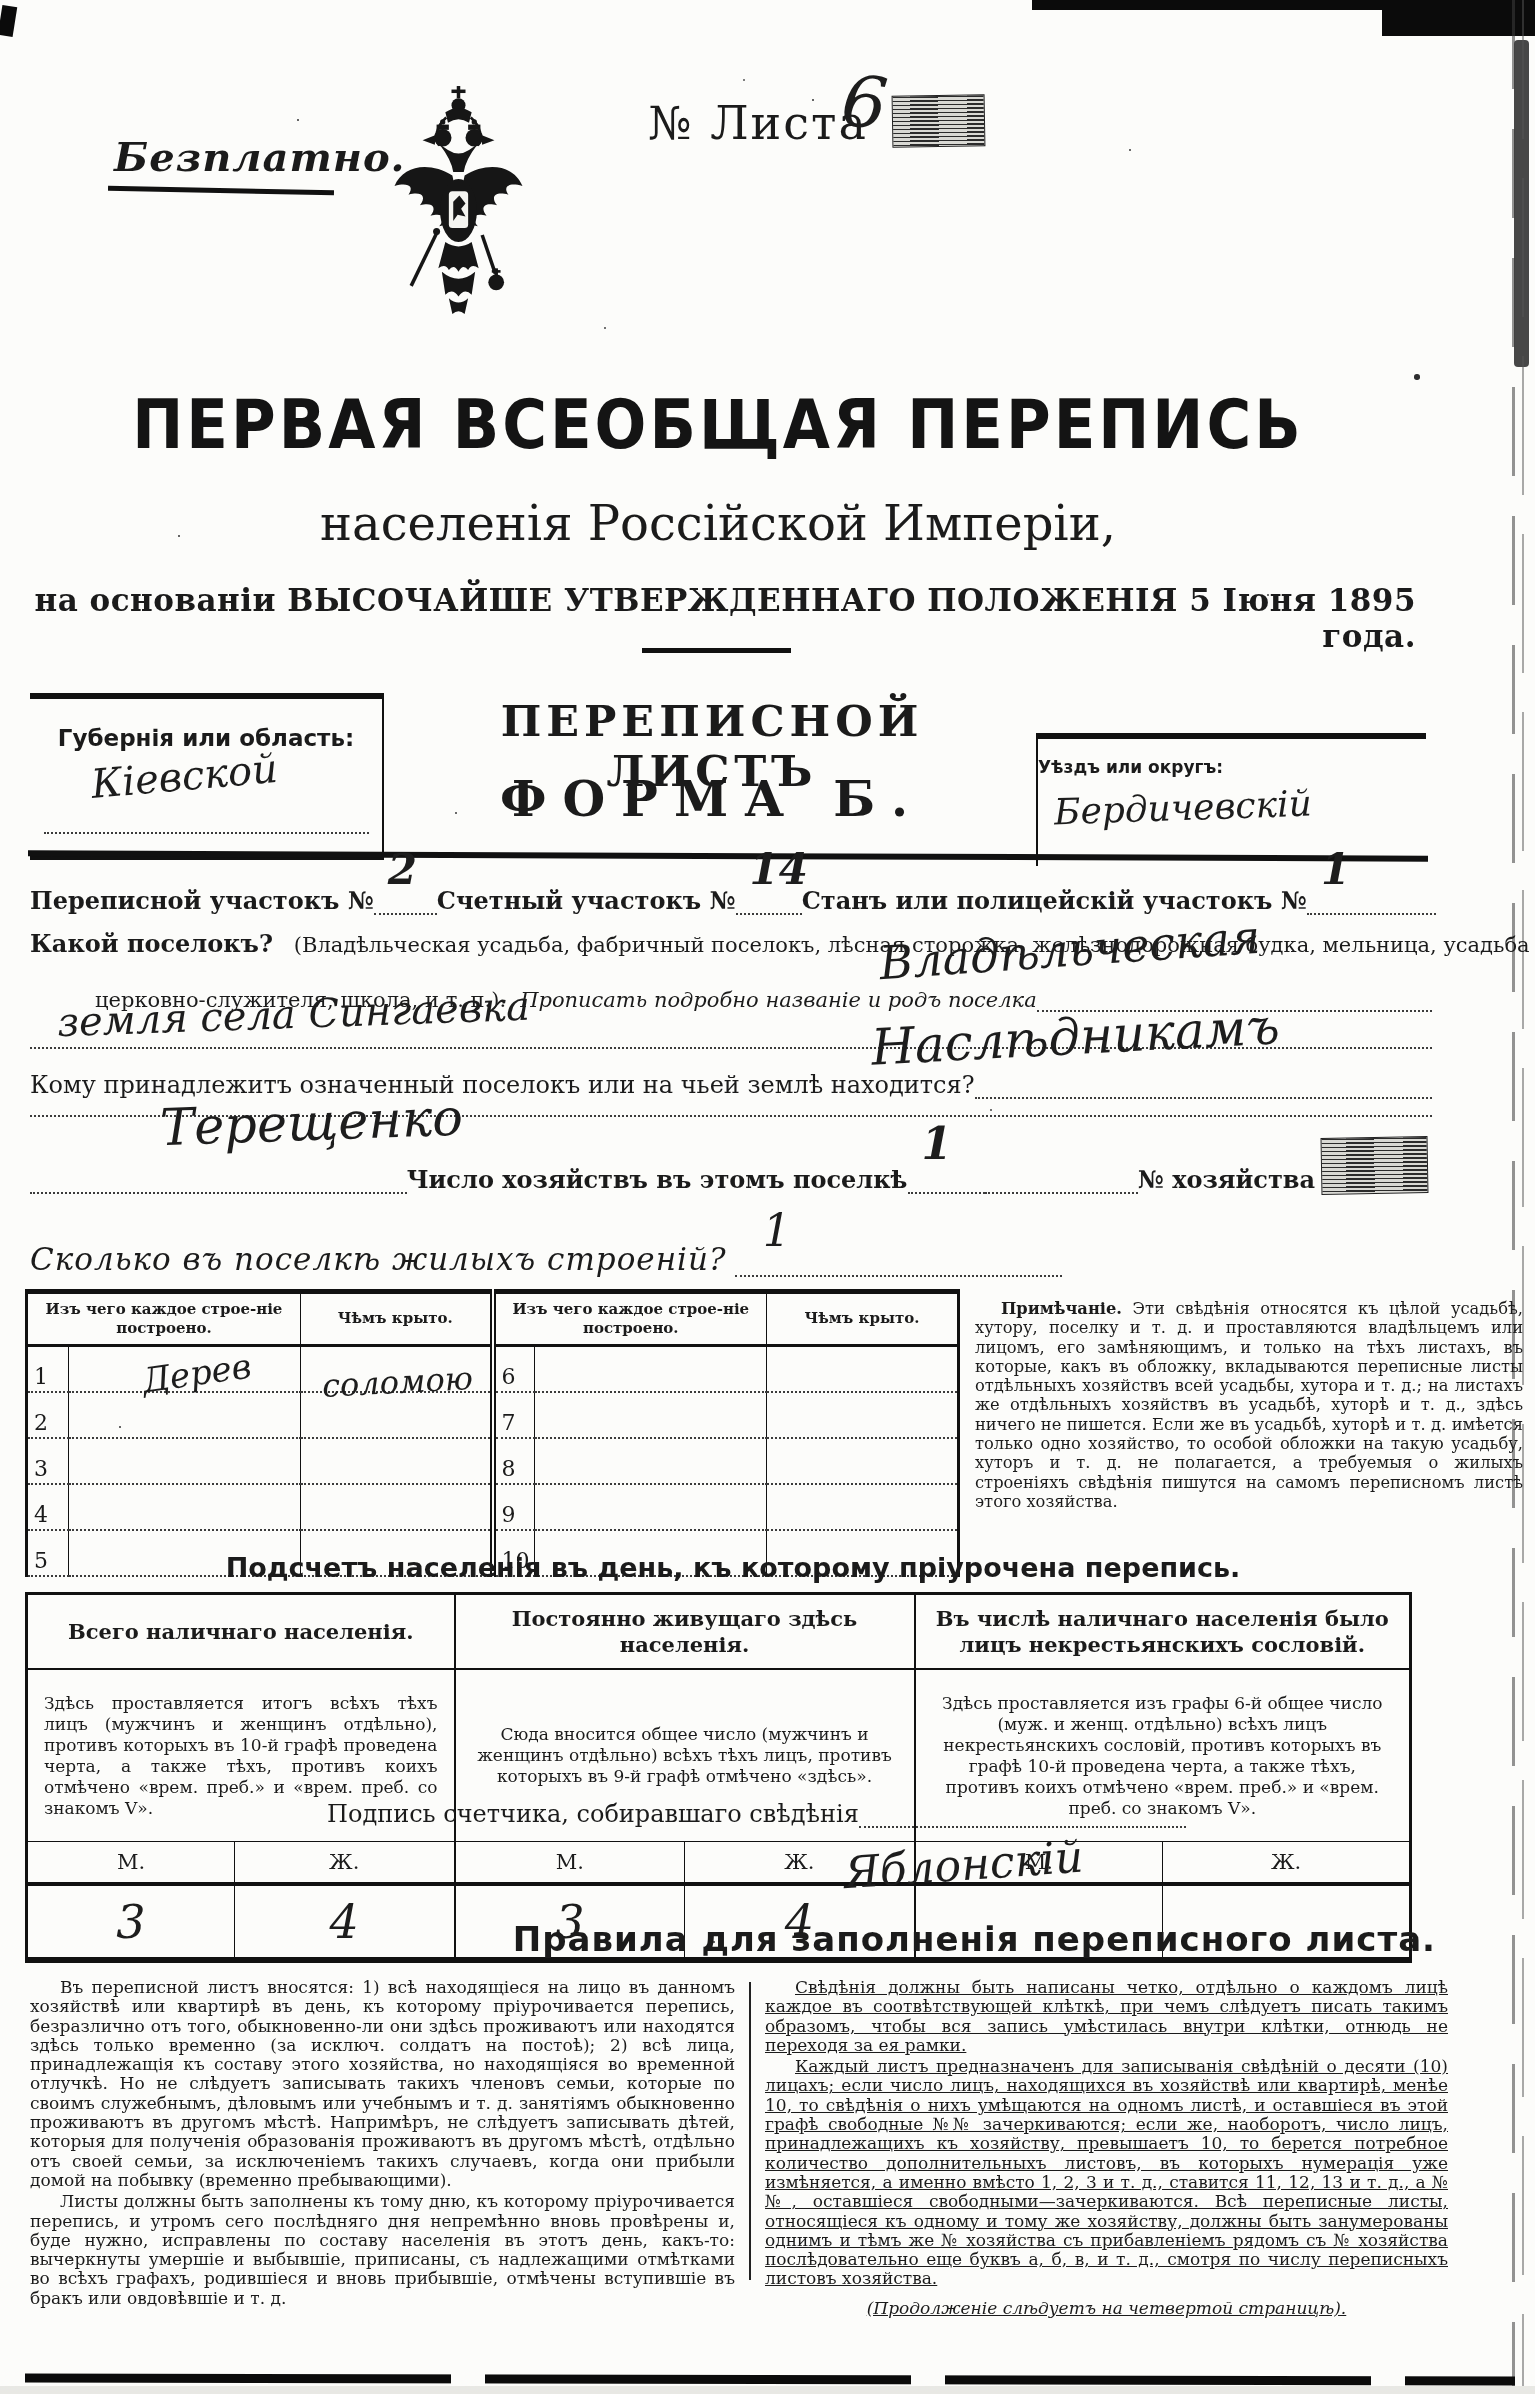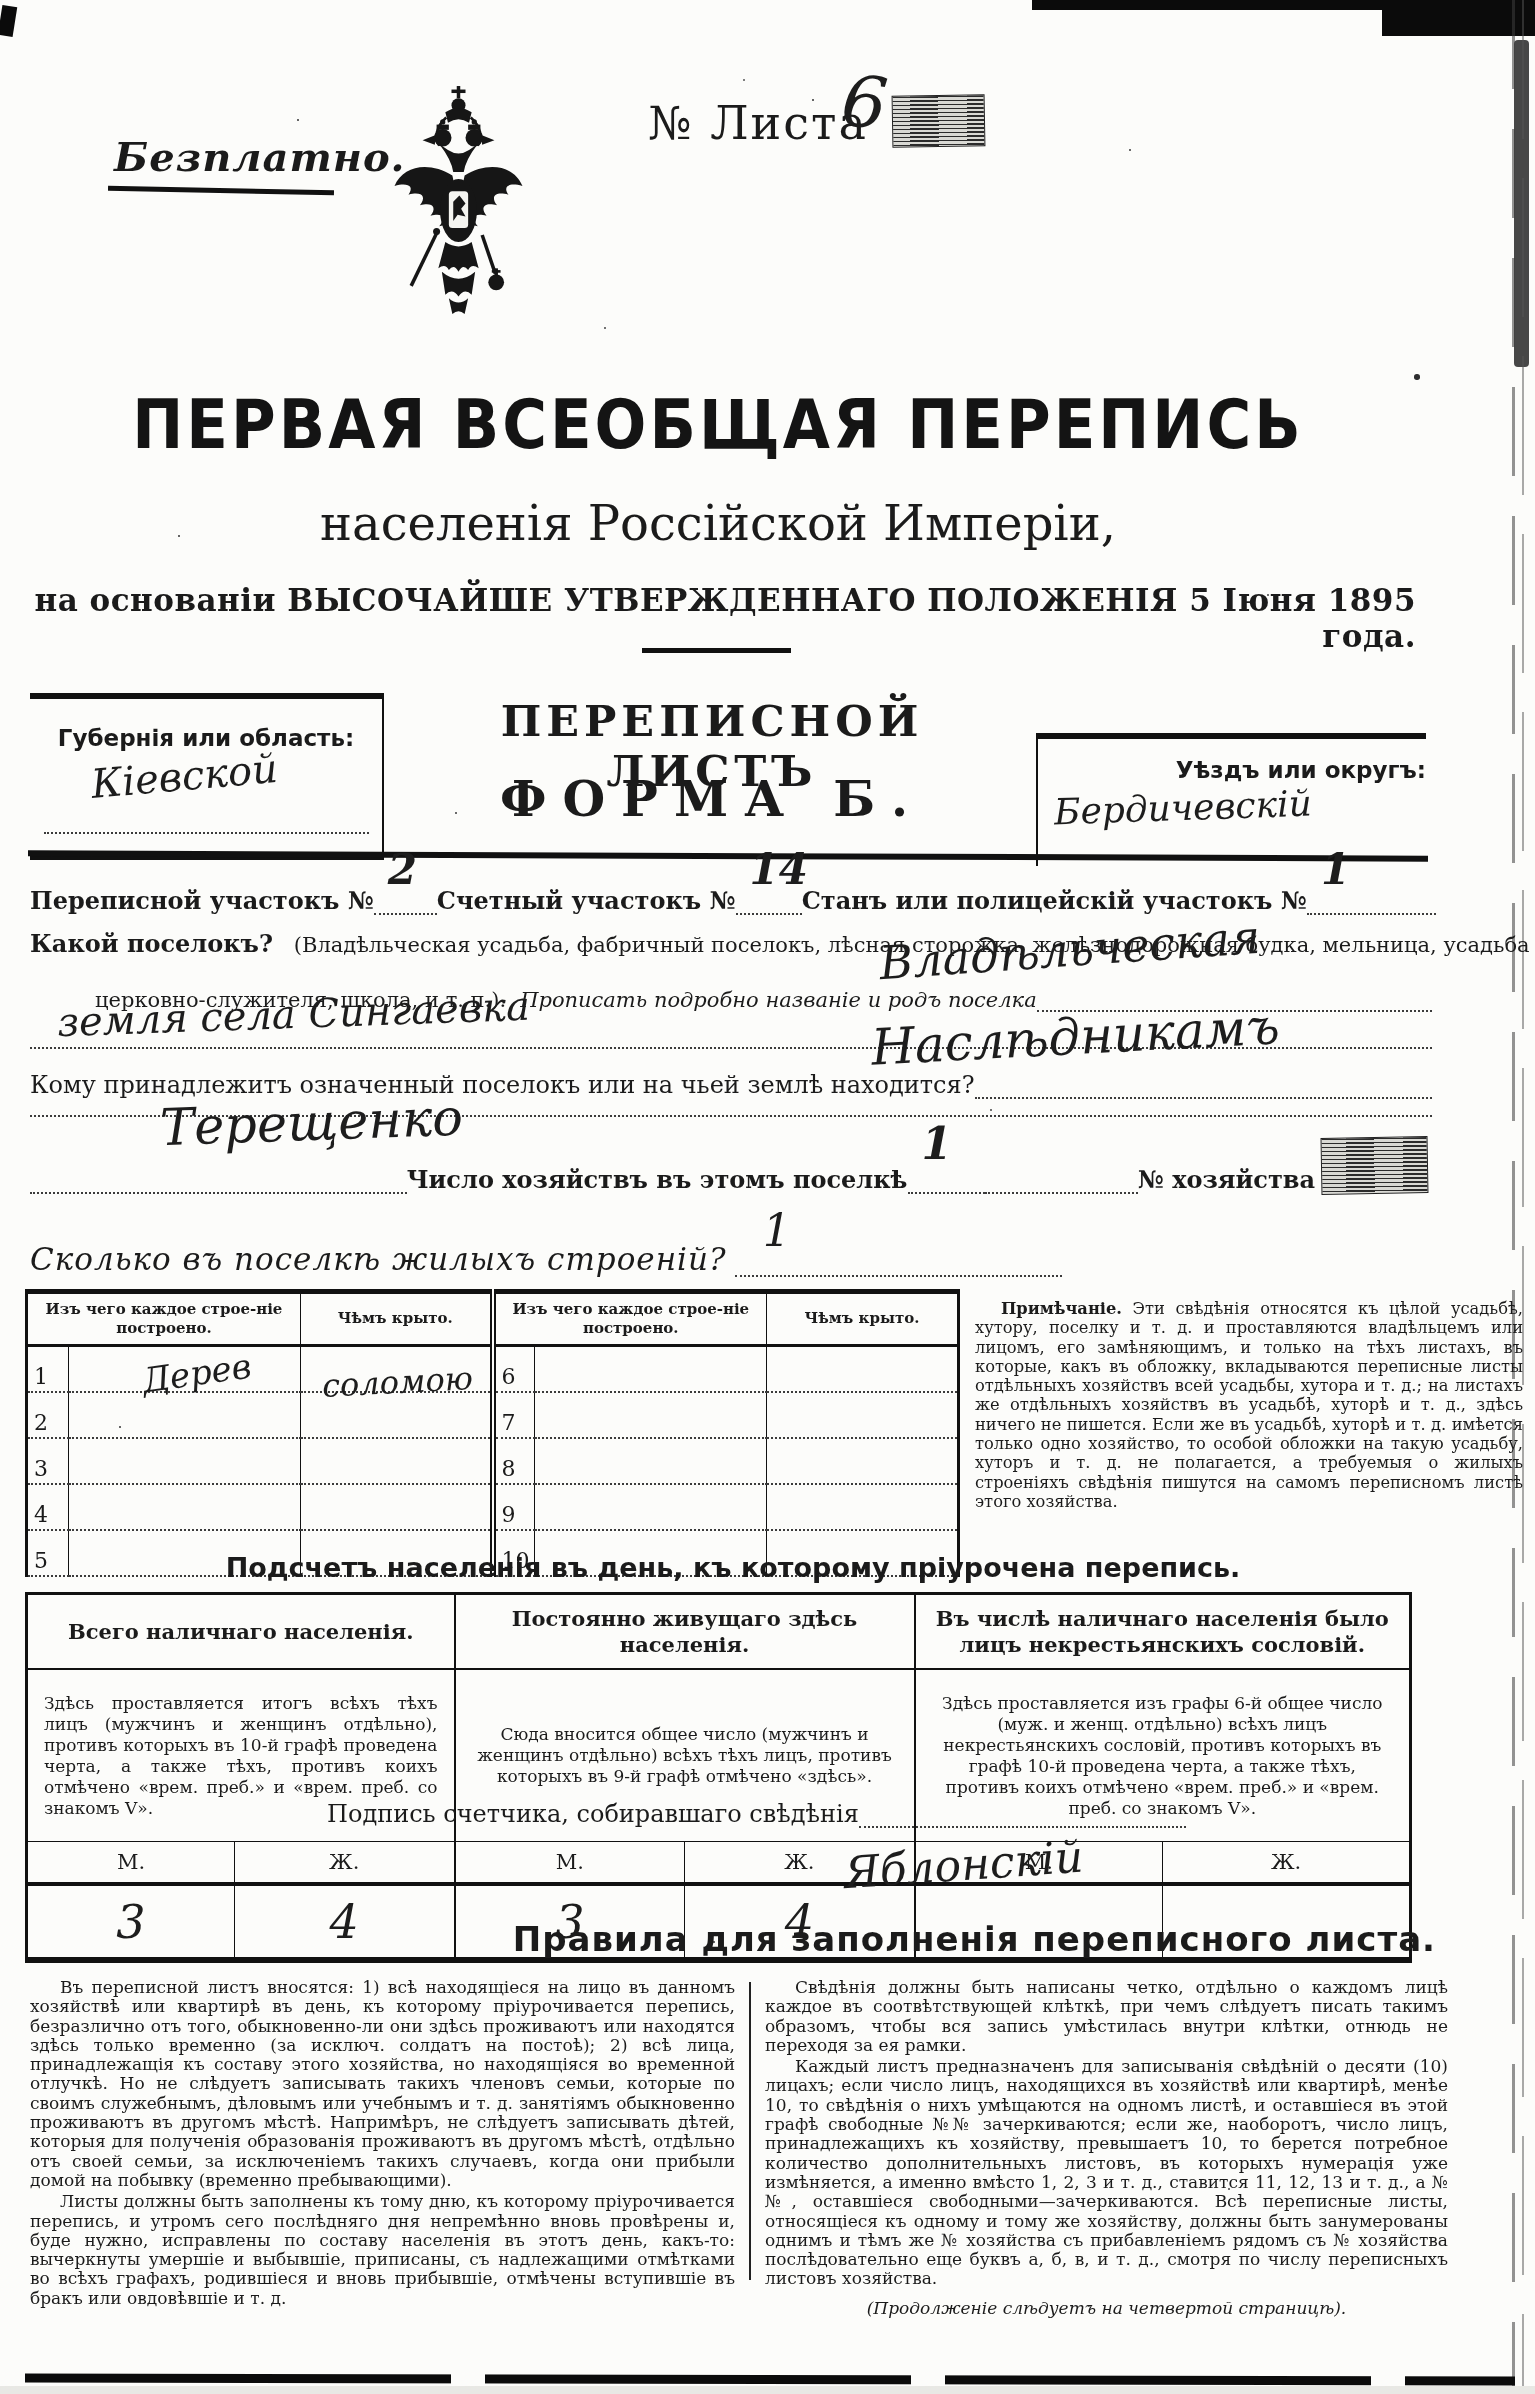--- a/index.html
+++ b/index.html
@@ -41,21 +41,21 @@
   .title3{left:20px;top:582px;width:1396px;text-align:right;font-size:31px;font-weight:bold;letter-spacing:0.5px;}
   .midrule{left:642px;top:648px;width:149px;height:5px;background:#111;}
   
   .gub-box{left:30px;top:693px;width:352px;height:156px;border-top:6px solid #111;border-bottom:5px solid #111;border-right:2px solid #111;}
   .gub-label{position:absolute;left:0;top:26px;width:100%;text-align:center;font-size:23px;font-weight:bold;}
   .gub-hw{position:absolute;left:61px;top:57px;font-size:40px;transform:rotate(-5deg);}
   .gub-dots{left:14px;top:131px;width:325px;}
   .form-line1{left:392px;top:696px;width:640px;text-align:center;font-size:43px;font-weight:bold;letter-spacing:5px;}
   .form-line2{left:392px;top:770px;width:640px;text-align:center;font-size:49px;font-weight:bold;letter-spacing:16px;}
   .uezd-box{left:1036px;top:733px;width:388px;height:127px;border-top:6px solid #111;border-left:2px solid #111;}
-  .uezd-label{position:absolute;left:0;top:18px;width:100%;text-align:right;font-size:23px;font-weight:bold;}
+  .uezd-label{position:absolute;left:0;top:18px;width:100%;text-align:left;font-size:17px;font-weight:bold;}
   .uezd-hw{position:absolute;left:16px;top:51px;font-size:36px;transform:rotate(-2deg);}
   .uezd-dots{left:12px;top:115px;width:362px;}
   .hdr-rule{left:28px;top:853px;width:1400px;height:6px;background:#111;transform:rotate(.22deg);}
   
   .uchastki{left:30px;top:883px;width:1406px;display:flex;align-items:flex-end;font-size:24px;font-weight:bold;white-space:nowrap;}
   .uchastki .uline{height:30px;}
   .uval{position:absolute;left:14px;top:-34px;font-size:42px;}
   
   .kakoy1{left:30px;top:929px;width:1426px;font-size:21px;white-space:nowrap;}
   .kakoy-lead{font-size:24px;font-weight:bold;margin-right:14px;}
@@ -103,21 +103,21 @@
   .podpis{left:327px;top:1800px;font-size:24px;display:flex;align-items:flex-end;white-space:nowrap;}
   .podpis .uline{width:327px;height:26px;}
   .hw-sign{left:844px;top:1843px;font-size:44px;transform:rotate(-4deg);}
   
   .rules-h{left:30px;top:1919px;width:1406px;text-align:right;font-size:34px;font-weight:bold;letter-spacing:1px;}
   .rules{left:30px;top:1978px;width:1430px;display:flex;}
   .rcol{width:705px;font-size:17px;line-height:19.3px;text-align:justify;}
   .rcol p{margin:0 0 2px 0;text-indent:30px;}
   .rdiv{width:2px;background:#222;margin:4px 14px 40px 14px;}
   .rcol2{width:683px;font-size:17px;line-height:19.3px;text-align:justify;}
-  .rcol2 p{margin:0 0 2px 0;text-indent:30px;}
+  .rcol2 p{margin:0 0 2px 0;text-indent:30px;text-decoration:underline;}
   .cont-line{font-style:italic;text-align:center;text-indent:0 !important;margin-top:10px !important;}
 </style>
 </head>
 <body>
 
 <div class="page">
 
   <div class="art art-topbar1"></div>
   <div class="art art-topbar2"></div>
   <div class="art art-topleft"></div>

